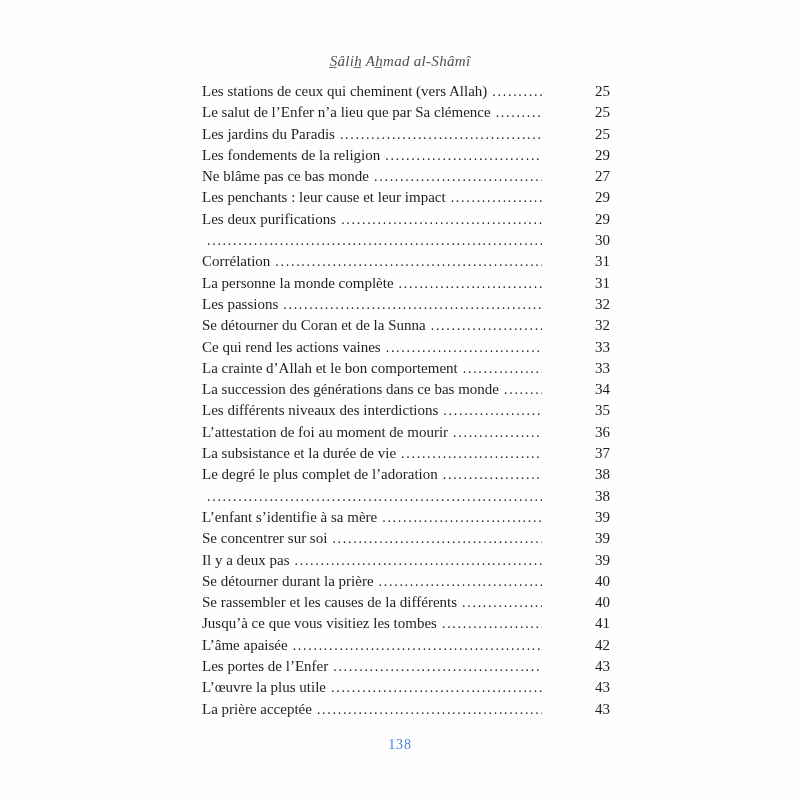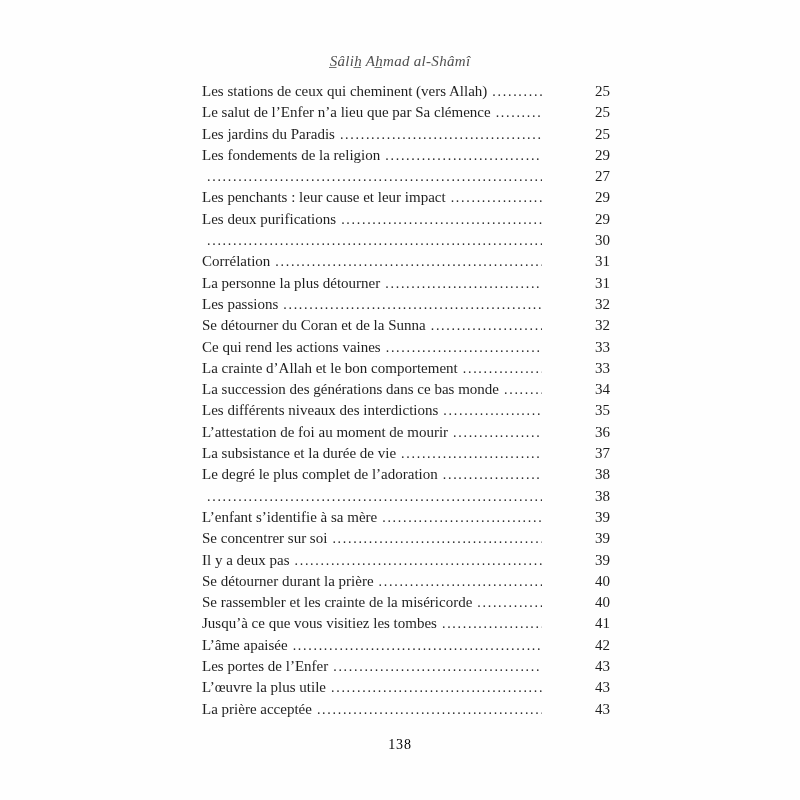--- a/index.html
+++ b/index.html
@@ -66,21 +66,21 @@
     color: #1f1f1f;
     margin-left: 45px;
   }
   .folio {
     position: absolute;
     top: 737px;
     left: 0;
     width: 800px;
     text-align: center;
     font-size: 14px;
-    color: #000000;
+    color: #3b82f6;
     letter-spacing: 0.8px;
   }
 </style>
 </head>
 <body>
 
 <div class="page">
 
   <div class="running-head">S̲âlih̲ Ah̲mad al-Shâmî</div>
 
@@ -103,20 +103,21 @@
       <span class="toc-page">25</span>
     </div>
 
     <div class="toc-row">
       <span class="toc-title">Les fondements de la religion</span>
       <span class="dot-leader">................................................................................................................................................................</span>
       <span class="toc-page">29</span>
     </div>
 
     <div class="toc-row">
+      <span class="toc-title">Ne blâme pas ce bas monde</span>
       <span class="dot-leader">................................................................................................................................................................</span>
       <span class="toc-page">27</span>
     </div>
 
     <div class="toc-row">
       <span class="toc-title">Les penchants : leur cause et leur impact</span>
       <span class="dot-leader">................................................................................................................................................................</span>
       <span class="toc-page">29</span>
     </div>
 
@@ -131,21 +132,21 @@
       <span class="toc-page">30</span>
     </div>
 
     <div class="toc-row">
       <span class="toc-title">Corrélation</span>
       <span class="dot-leader">................................................................................................................................................................</span>
       <span class="toc-page">31</span>
     </div>
 
     <div class="toc-row">
-      <span class="toc-title">La personne la plus détourner</span>
+      <span class="toc-title">La personne la monde complète</span>
       <span class="dot-leader">................................................................................................................................................................</span>
       <span class="toc-page">31</span>
     </div>
 
     <div class="toc-row">
       <span class="toc-title">Les passions</span>
       <span class="dot-leader">................................................................................................................................................................</span>
       <span class="toc-page">32</span>
     </div>
 
@@ -220,21 +221,21 @@
       <span class="toc-page">39</span>
     </div>
 
     <div class="toc-row">
       <span class="toc-title">Se détourner durant la prière</span>
       <span class="dot-leader">................................................................................................................................................................</span>
       <span class="toc-page">40</span>
     </div>
 
     <div class="toc-row">
-      <span class="toc-title">Se rassembler et les crainte de la miséricorde</span>
+      <span class="toc-title">Se rassembler et les causes de la différents</span>
       <span class="dot-leader">................................................................................................................................................................</span>
       <span class="toc-page">40</span>
     </div>
 
     <div class="toc-row">
       <span class="toc-title">Jusqu’à ce que vous visitiez les tombes</span>
       <span class="dot-leader">................................................................................................................................................................</span>
       <span class="toc-page">41</span>
     </div>
 

